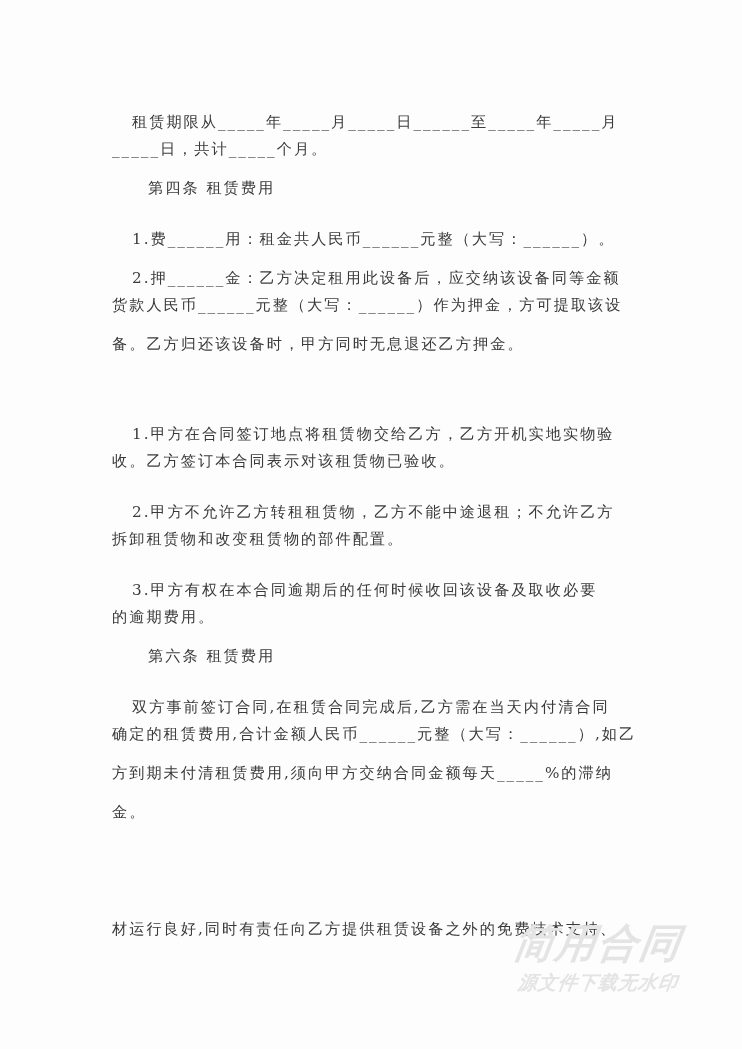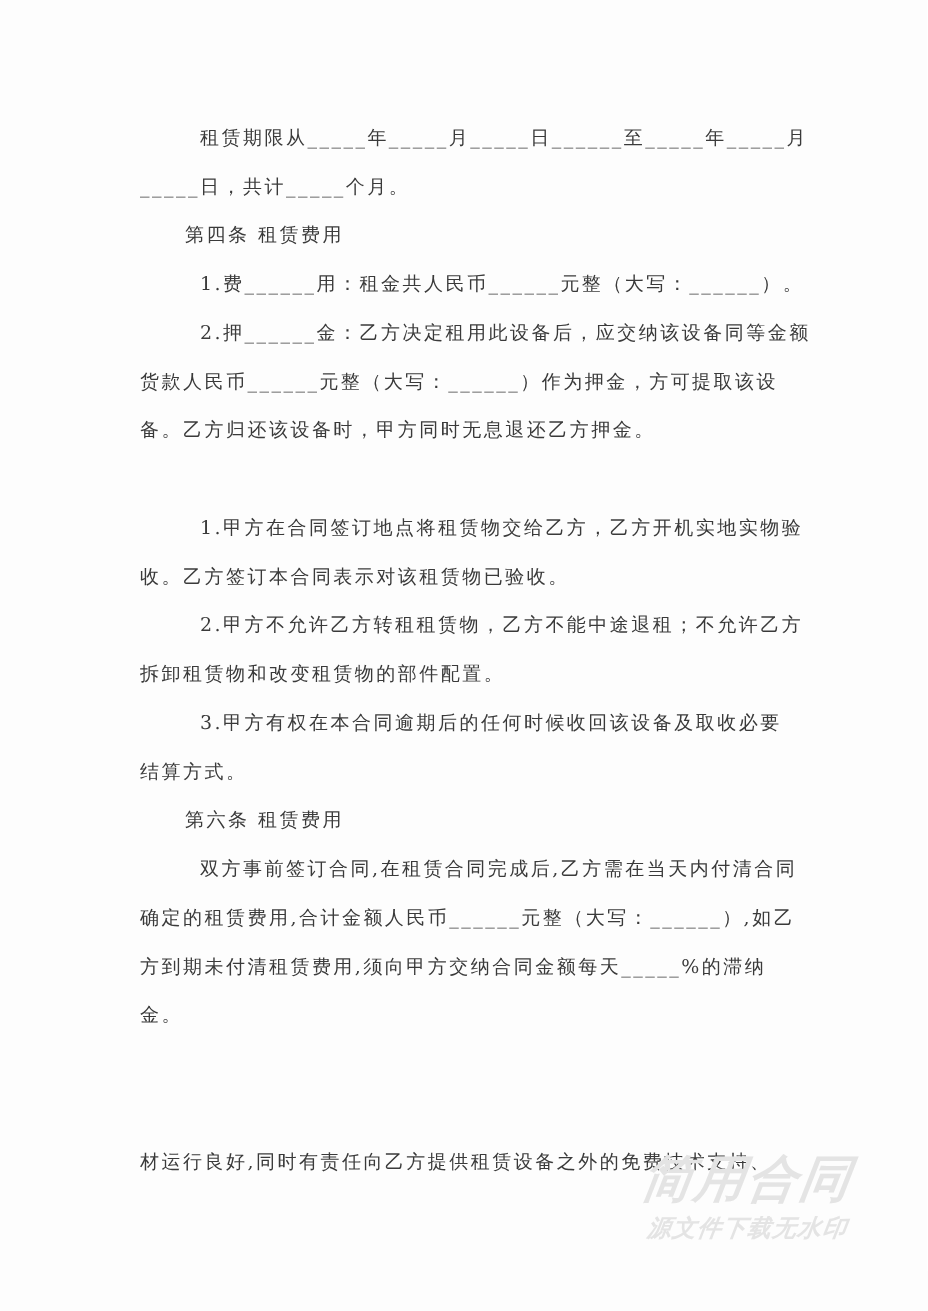--- a/index.html
+++ b/index.html
@@ -1,21 +1,21 @@
 <!DOCTYPE html>
 <html><head>
 <meta charset="utf-8">
 <style>
   html, body { margin: 0; padding: 0; background: #ffffff; }
   body { width: 742px; height: 1049px; position: relative; overflow: hidden;
          font-family: "DejaVu Serif", "Liberation Serif", serif; color: #333333; }
   .page { position: absolute; left: 0; top: 0; width: 742px; height: 1049px; background: #fdfdfd; }
   .line { position: absolute; left: 112px; width: 520px; height: 24px; line-height: 24px;
           font-size: 15.2px; letter-spacing: 2px; white-space: nowrap; color: #3a3a3a; }
-  .indent { left: 160px; }
+  .indent { left: 132px; margin-top: 12px; }
   .heading { left: 148px; }
   .wm-main { position: absolute; left: 508px; top: 916px; width: 180px; text-align: center;
              font-family: "DejaVu Sans", sans-serif; font-weight: bold; font-style: italic;
              font-size: 40px; letter-spacing: 2px; color: #e4e4e4; transform: skewX(-8deg); white-space: nowrap; }
   .wm-sub { position: absolute; left: 508px; top: 970px; width: 180px; text-align: center;
             font-family: "DejaVu Sans", sans-serif; font-weight: bold; font-style: italic;
             font-size: 19px; letter-spacing: 1px; color: #e4e4e4; transform: skewX(-8deg); white-space: nowrap; }
 </style>
 </head>
 <body>
@@ -26,21 +26,21 @@
   <div class="line" style="top:137px">_____日，共计_____个月。</div>
   <div class="line indent" style="top:215px">1.费______用：租金共人民币______元整（大写：______）。</div>
   <div class="line indent" style="top:254px">2.押______金：乙方决定租用此设备后，应交纳该设备同等金额</div>
   <div class="line" style="top:293px">货款人民币______元整（大写：______）作为押金，方可提取该设</div>
   <div class="line" style="top:332px">备。乙方归还该设备时，甲方同时无息退还乙方押金。</div>
   <div class="line indent" style="top:410px">1.甲方在合同签订地点将租赁物交给乙方，乙方开机实地实物验</div>
   <div class="line" style="top:449px">收。乙方签订本合同表示对该租赁物已验收。</div>
   <div class="line indent" style="top:488px">2.甲方不允许乙方转租租赁物，乙方不能中途退租；不允许乙方</div>
   <div class="line" style="top:527px">拆卸租赁物和改变租赁物的部件配置。</div>
   <div class="line indent" style="top:566px">3.甲方有权在本合同逾期后的任何时候收回该设备及取收必要</div>
-  <div class="line" style="top:605px">结算方式。</div>
+  <div class="line" style="top:605px">的逾期费用。</div>
   <div class="line heading" style="top:644px">第六条 租赁费用</div>
   <div class="line indent" style="top:683px">双方事前签订合同,在租赁合同完成后,乙方需在当天内付清合同</div>
   <div class="line" style="top:722px">确定的租赁费用,合计金额人民币______元整（大写：______）,如乙</div>
   <div class="line" style="top:761px">方到期未付清租赁费用,须向甲方交纳合同金额每天_____%的滞纳</div>
   <div class="line" style="top:800px">金。</div>
   <div class="line" style="top:917px">材运行良好,同时有责任向乙方提供租赁设备之外的免费技术支持、</div>
 
   <div class="wm-main">简用合同</div>
   <div class="wm-sub">源文件下载无水印</div>
 </div>

